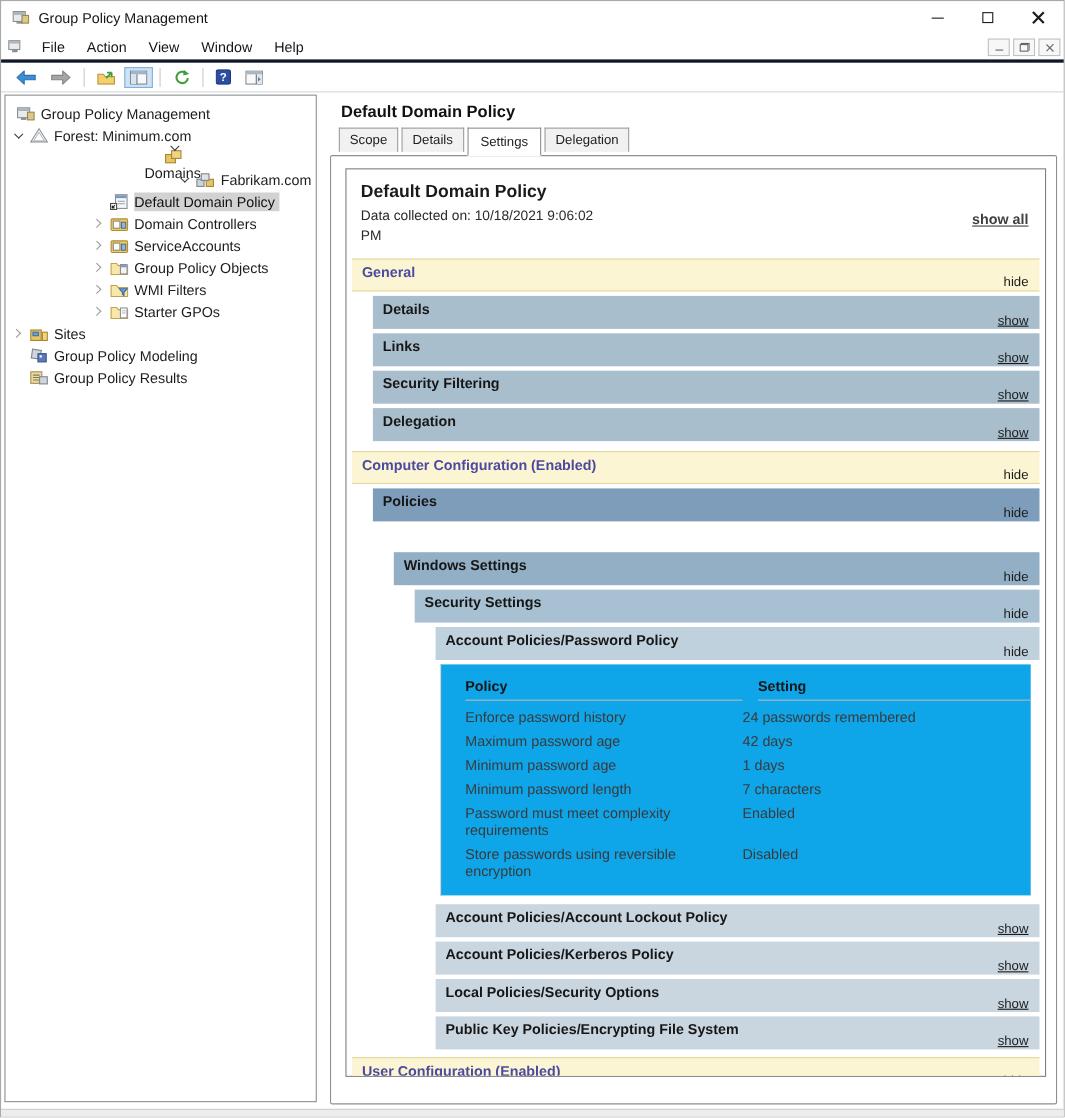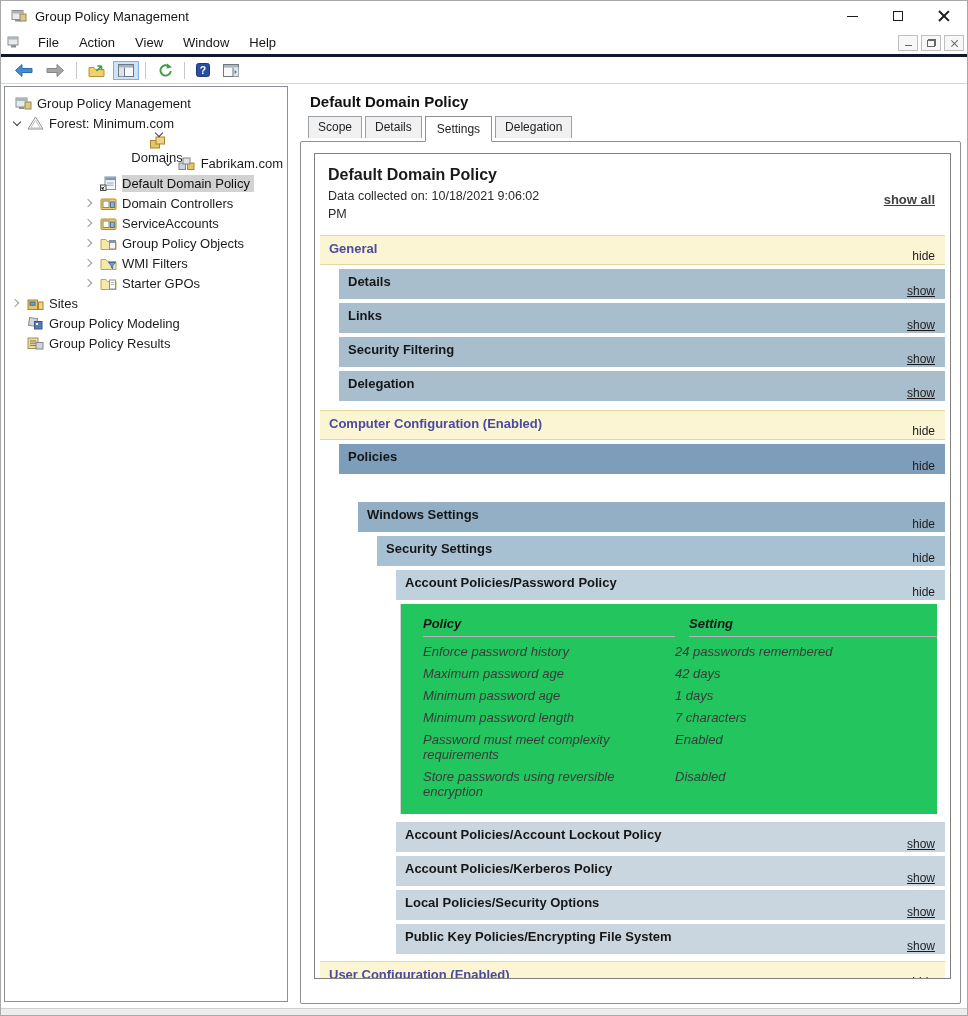--- a/index.html
+++ b/index.html
@@ -85,21 +85,21 @@
   .mt8 { margin-top:9px; } .mt6 { margin-top:7px; }
   .cg  { background:var(--c-bar_general_child,#a8becd); }
   .cp1 { background:var(--c-bar_policies,#7d9dba); }
   .cp2 { background:var(--c-bar_windows_settings,#92afc5);margin-top:28px; }
   .cp3 { background:var(--c-bar_security_settings,#a8c1d2); }
   .cp4 { background:var(--c-bar_password_policy,#bfd1dd); }
   .cl  { background:var(--c-bar_lower_sections,#c9d6e0); }
   .ind1 { margin-left:21px; } .ind2 { margin-left:40px; }
   .ind3 { margin-left:59px; } .ind4 { margin-left:78px; }
 
-  .ptable { margin:4px 10px 8px 82px; border-left:1px solid #d4d4d4; padding:8px 0 12px 22px; background:#22c55e;font-style:italic; }
+  .ptable { margin:4px 10px 8px 82px; border-left:1px solid #d4d4d4; padding:8px 0 12px 22px; background:#0ea5e9; }
   .prow { display:flex; font-size:13px; color:#3a3a3a; padding:4px 0 3px; }
   .pcol { width:252px; padding-right:14px; }
   .scol { flex:1; }
   .phead .pcol, .phead .scol { font-weight:bold; color:#161616; border-bottom:1px solid #b8b8b8; padding-bottom:5px; }
   .phead .pcol { margin-right:14px; padding-right:0; }
 
   .empty { display:flex; margin:0 2px; }
   .ecell { width:72px; height:32px; border-right:1px solid #aaa; border-bottom:1px solid #aaa; flex:0 0 auto; }
   .etext { padding:9px 0 0 30px; font-size:13px; color:#222; }
 

